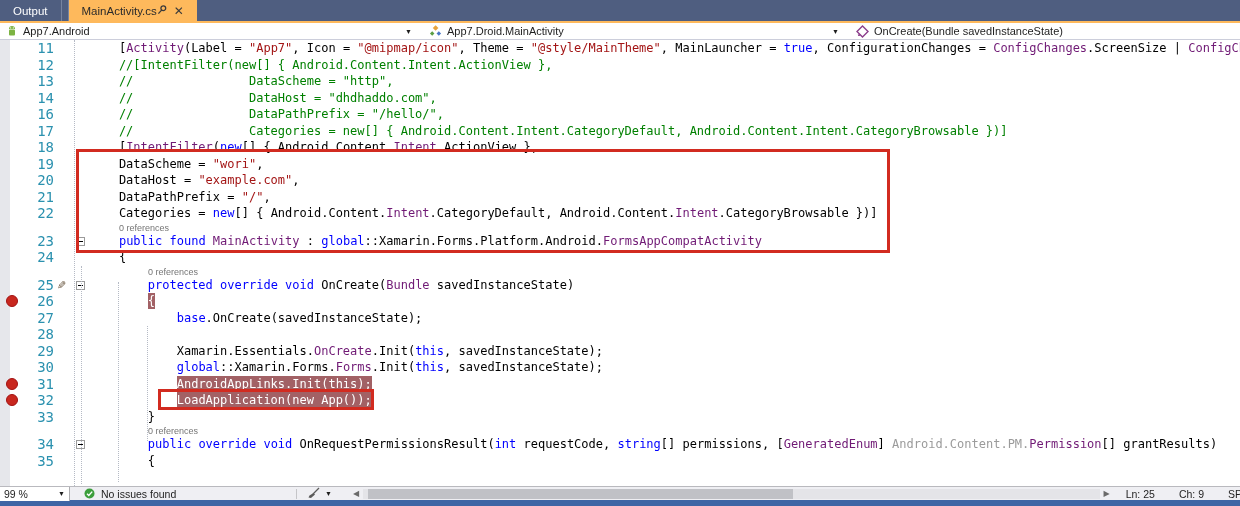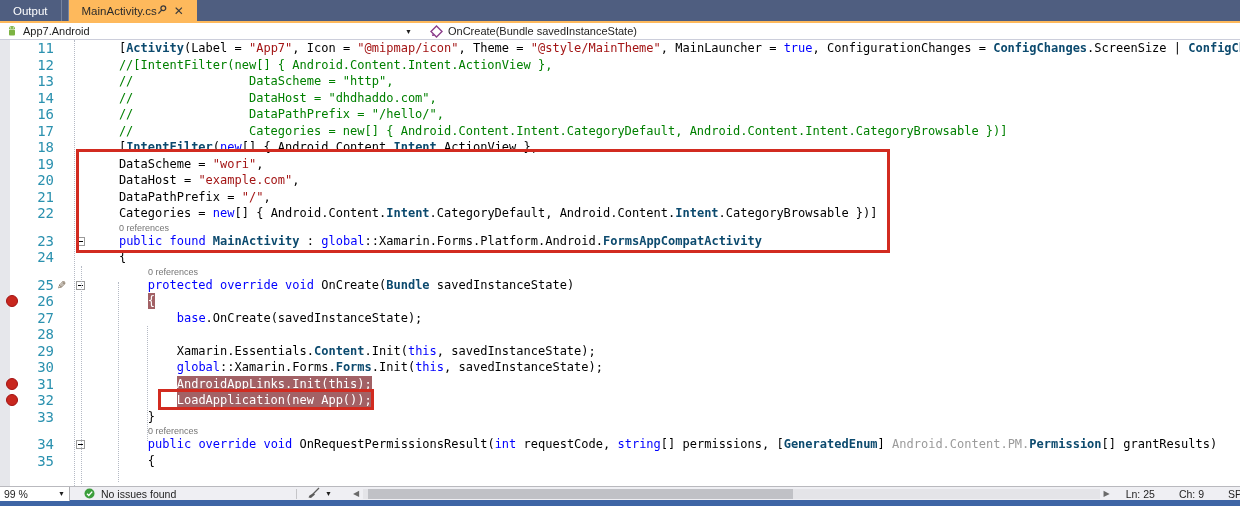--- a/index.html
+++ b/index.html
@@ -38,21 +38,21 @@
         background:#C8271E; border:1px solid #A31212; }
   .lnum { width:28px; flex:none; text-align:right; color:#2B91AF; font-size:14px; padding-right:2px; }
   .pcell { width:16px; flex:none; position:relative; }
   .pencil { position:absolute; left:1px; top:1px; font-size:11px; color:#6D5B44;
             font-family:"DejaVu Sans", sans-serif; transform:scaleX(-1); }
   .ocell { width:18px; flex:none; position:relative; }
   .fold { position:absolute; left:4px; top:4px; width:9px; height:9px; background:#fff; border:1px solid #9A9A9A; }
   .fold::after { content:""; position:absolute; left:1px; right:1px; top:3px; border-top:1px solid #000; }
   .codecell { flex:1; white-space:pre; overflow:hidden; color:#000; }
   .lenstext { font-family:"Liberation Sans", sans-serif; font-size:9px; color:#767676; display:inline-block; }
-  .sg-n { color:#000000; } .sg-k { color:#0000FF; } .sg-t { color:#0c4a6e;font-weight:bold; }
+  .sg-n { color:#000000; } .sg-k { color:#0000FF; } .sg-t { color:#701a75; }
   .sg-s { color:#A31515; } .sg-c { color:#008000; } .sg-g { color:#9B9B9B; }
   .sg-hl, .sg-hlb { background:#A26165; color:#FFFFFF; box-shadow:0 1px 0 #A26165, 0 -1px 0 #A26165; }
   .guide { position:absolute; width:0; border-left:1px dotted #B5BAC5; pointer-events:none; }
   .ann { position:absolute; border:3px solid #D22B20; pointer-events:none; }
 
   
   .statusrow { height:14px; background:#EFEFF3; border-top:1px solid #B9B9BE; display:flex; align-items:center;
                font-size:10.5px; color:#1E1E1E; }
   .zoombox { width:70px; height:14px; background:#FFFFFF; border-right:1px solid #ADADB0; display:flex;
              align-items:center; padding:0 4px; flex:none; }
@@ -100,20 +100,31 @@
             <path d="M3 4 A3 3 0 0 1 9 4 Z" fill="#7CB342"></path>
             <rect x="3" y="4.6" width="6" height="6" rx="1" fill="#7CB342"></rect>
             <circle cx="4.7" cy="2.9" r="0.6" fill="#fff"></circle>
             <circle cx="7.3" cy="2.9" r="0.6" fill="#fff"></circle>
           </svg>
       </span>
       <span>App7.Android</span>
       <span class="nav-caret">▼</span>
     </div>
     <div class="nav-div"></div>
+    <div class="nav-sec sec2">
+      <span class="icon">
+        <svg width="13" height="13" viewBox="0 0 13 13">
+            <rect x="4.6" y="1" width="4" height="4" transform="rotate(45 6.6 3)" fill="#E8A33D"></rect>
+            <rect x="1.6" y="7" width="3.2" height="3.2" transform="rotate(45 3.2 8.6)" fill="#5C9E44"></rect>
+            <rect x="8.2" y="7" width="3.2" height="3.2" transform="rotate(45 9.8 8.6)" fill="#4A76C6"></rect>
+          </svg>
+      </span>
+      <span>App7.Droid.MainActivity</span>
+      <span class="nav-caret">▼</span>
+    </div>
     <div class="nav-div"></div>
     <div class="nav-sec sec3">
       <span class="icon">
         <svg width="13" height="13" viewBox="0 0 13 13">
             <path d="M6.5 1 L12 6.5 L6.5 12 L1 6.5 Z" fill="none" stroke="#8B3D8B" stroke-width="1.4"></path>
             <path d="M2.2 10.2 l1.6 0 M3 9.4 l0 1.6 M2.3 9.5 l1.4 1.4 M3.7 9.5 l-1.4 1.4" stroke="#8B3D8B" stroke-width="0.8"></path>
           </svg>
       </span>
       <span>OnCreate(Bundle savedInstanceState)</span>
     </div>
@@ -261,21 +272,21 @@
           <div class="lnum">28</div>
           <div class="pcell"></div>
           <div class="ocell"></div>
           <div class="codecell"> </div>
         </div>
         <div class="row">
           <div class="gutter"></div>
           <div class="lnum">29</div>
           <div class="pcell"></div>
           <div class="ocell"></div>
-          <div class="codecell"><span class="sg-n">            Xamarin.Essentials.</span><span class="sg-t">Content</span><span class="sg-n">.Init(</span><span class="sg-k">this</span><span class="sg-n">, savedInstanceState);</span></div>
+          <div class="codecell"><span class="sg-n">            Xamarin.Essentials.</span><span class="sg-t">OnCreate</span><span class="sg-n">.Init(</span><span class="sg-k">this</span><span class="sg-n">, savedInstanceState);</span></div>
         </div>
         <div class="row">
           <div class="gutter"></div>
           <div class="lnum">30</div>
           <div class="pcell"></div>
           <div class="ocell"></div>
           <div class="codecell"><span class="sg-n">            </span><span class="sg-k">global</span><span class="sg-n">::Xamarin.Forms.</span><span class="sg-t">Forms</span><span class="sg-n">.Init(</span><span class="sg-k">this</span><span class="sg-n">, savedInstanceState);</span></div>
         </div>
         <div class="row">
           <div class="gutter">

